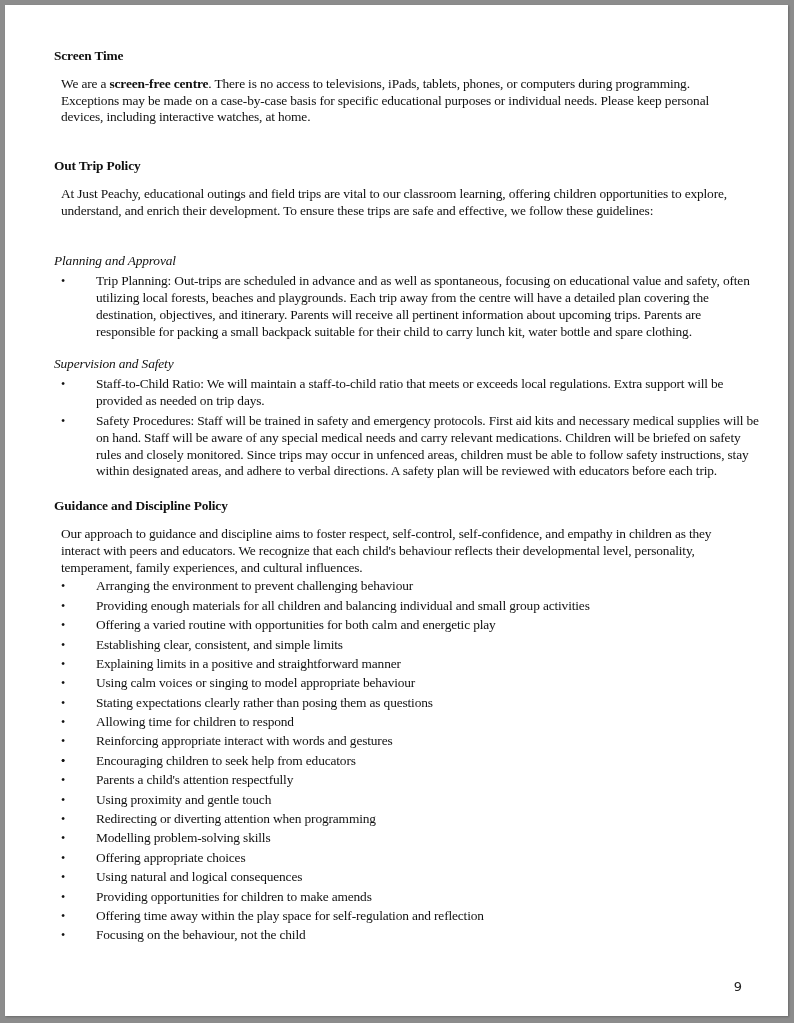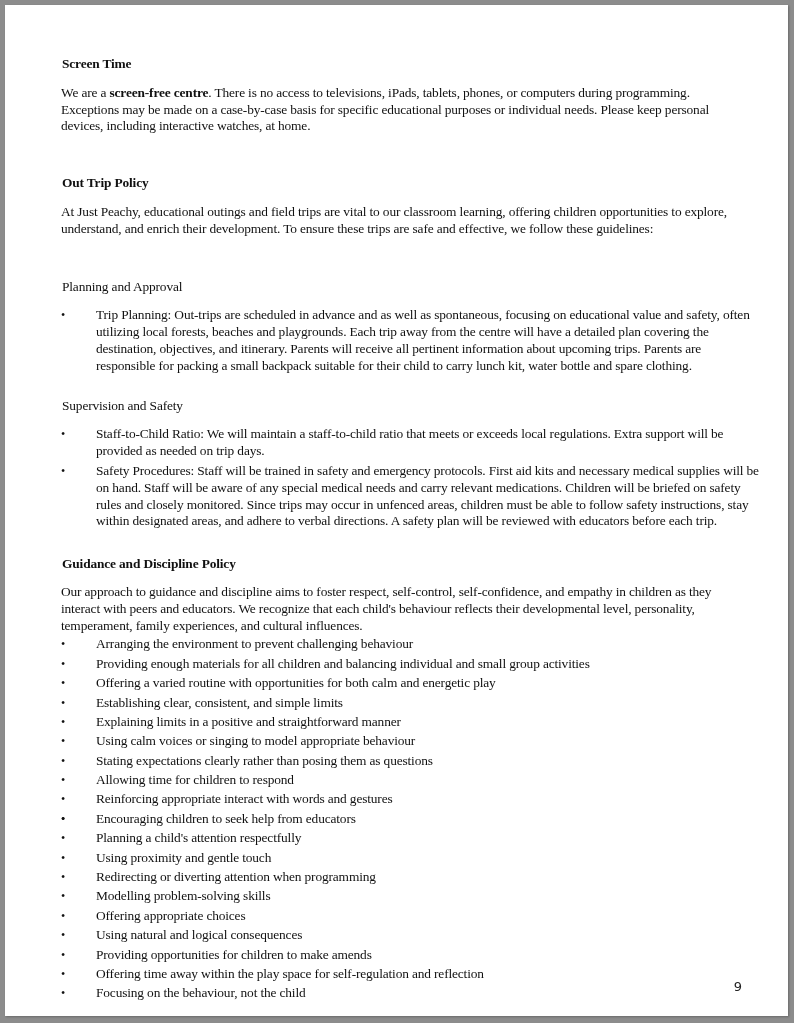--- a/index.html
+++ b/index.html
@@ -19,24 +19,24 @@
   .content {
     position: absolute;
     left: 45px; top: 39px;
     width: 710px;
     font-family: "Liberation Serif", "DejaVu Serif", serif;
     font-size: 13.4px;
     line-height: 16.8px;
     color: #111;
     letter-spacing: -0.15px;
   }
-  .h { font-weight: bold; margin: 12px; }
+  .h { font-weight: bold; margin: 4px; }
   p { margin: 11px; }
   .gap { height: 16px; }
-  .subhead { margin: 12px; }
+  .subhead { margin: 4px; font-style: italic; }
   ul { list-style: none; margin: 0; padding: 0; }
   li { position: relative; padding-left: 46px; }
   li .bullet {
     position: absolute; left: 11px; top: 0;
     font-size: 12px;
   }
   .bl-trip li { margin-bottom: 3px; }
   .bl-tech li { margin-bottom: 2.6px; }
   .page-num {
     position: absolute;
@@ -89,21 +89,21 @@
           <li><span class="bullet">•</span><span>Providing enough materials for all children and balancing individual and small group activities</span></li>
           <li><span class="bullet">•</span><span>Offering a varied routine with opportunities for both calm and energetic play</span></li>
           <li><span class="bullet">•</span><span>Establishing clear, consistent, and simple limits</span></li>
           <li><span class="bullet">•</span><span>Explaining limits in a positive and straightforward manner</span></li>
           <li><span class="bullet">•</span><span>Using calm voices or singing to model appropriate behaviour</span></li>
           <li><span class="bullet">•</span><span>Stating expectations clearly rather than posing them as questions</span></li>
           <li><span class="bullet">•</span><span>Allowing time for children to respond</span></li>
           <li><span class="bullet">•</span><span>Reinforcing appropriate interact with words and gestures</span></li>
           <li><span class="bullet">•</span></li>
           <li><span class="bullet">•</span><span>Encouraging children to seek help from educators</span></li>
-          <li><span class="bullet">•</span><span>Planning a child's attention respectfully</span></li>
+          <li><span class="bullet">•</span><span>Parents a child's attention respectfully</span></li>
           <li><span class="bullet">•</span><span>Using proximity and gentle touch</span></li>
           <li><span class="bullet">•</span><span>Redirecting or diverting attention when programming</span></li>
           <li><span class="bullet">•</span><span>Modelling problem-solving skills</span></li>
           <li><span class="bullet">•</span><span>Offering appropriate choices</span></li>
           <li><span class="bullet">•</span><span>Using natural and logical consequences</span></li>
           <li><span class="bullet">•</span><span>Providing opportunities for children to make amends</span></li>
           <li><span class="bullet">•</span><span>Offering time away within the play space for self-regulation and reflection</span></li>
           <li><span class="bullet">•</span><span>Focusing on the behaviour, not the child</span></li>
         </ul>
     </section>

